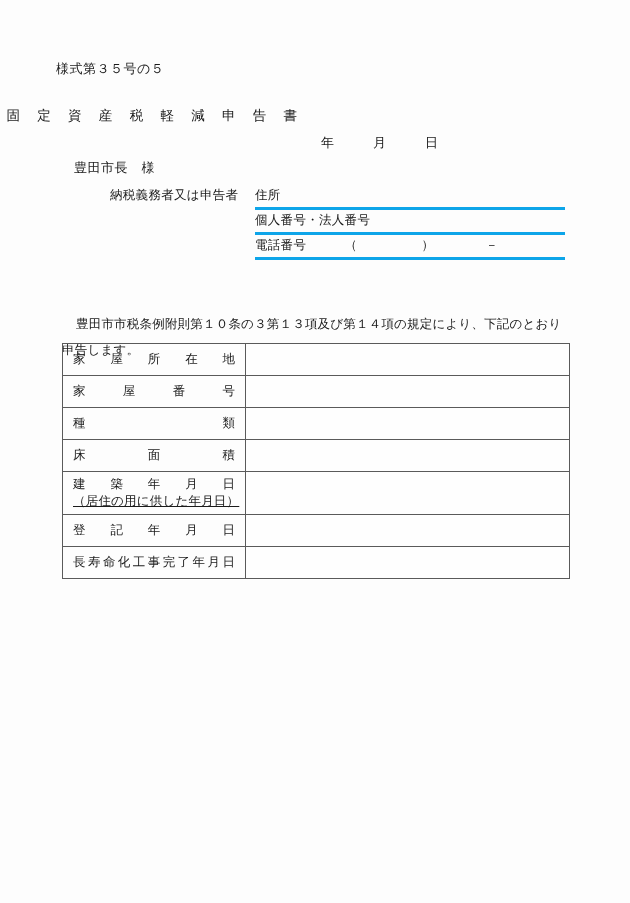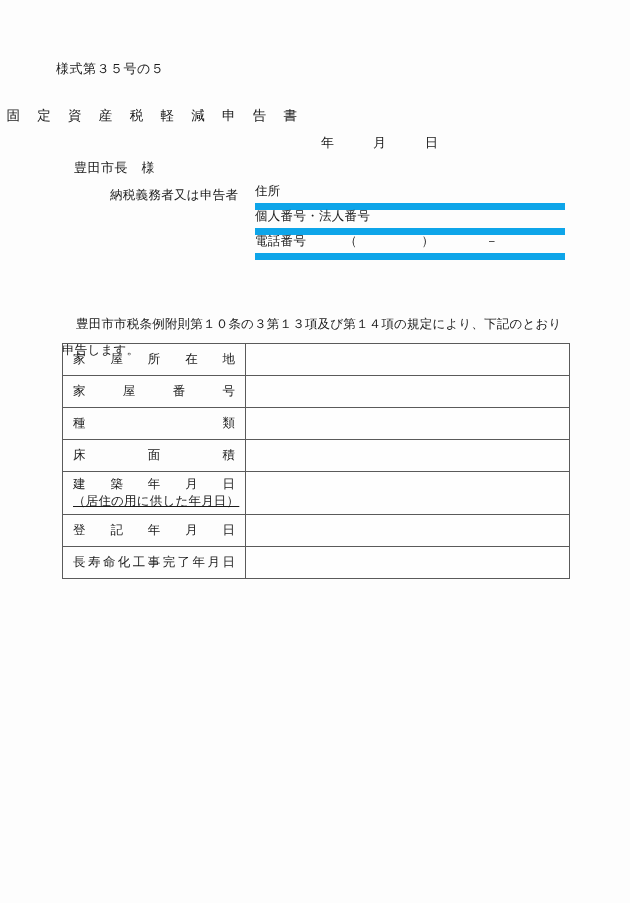--- a/index.html
+++ b/index.html
@@ -74,21 +74,21 @@
   }
   .field-rows {
     position: absolute;
     left: 255px;
     top: 185px;
     width: 310px;
   }
   .field-row {
     position: relative;
     height: 25px;
-    border-bottom: 7px solid #0ea5e9;
+    border-bottom: 3px solid #0ea5e9;
     box-sizing: border-box;
   }
   .field-row .field-label {
     position: absolute;
     left: 0;
     bottom: 3px;
     font-size: 12.5px;
     letter-spacing: 0.3px;
     white-space: pre;
   }

